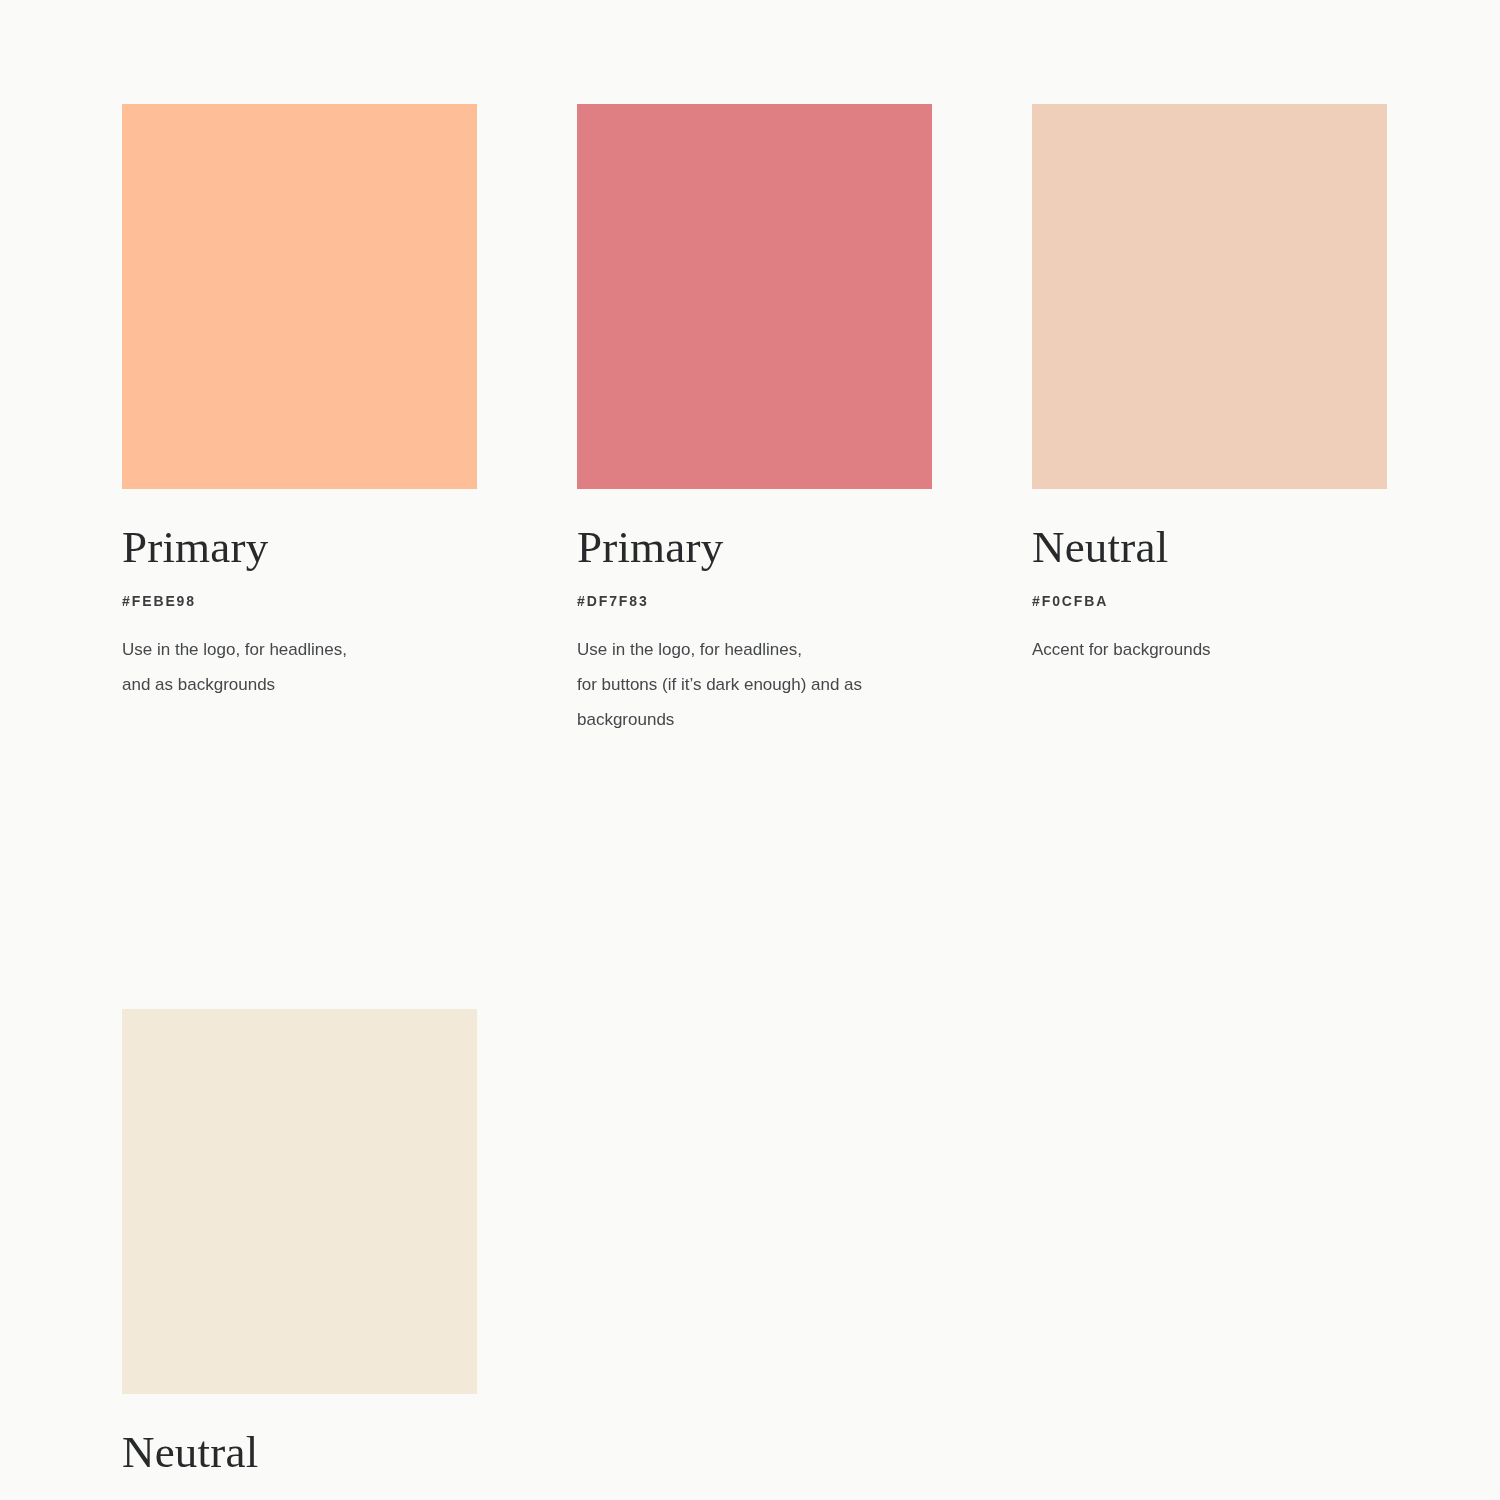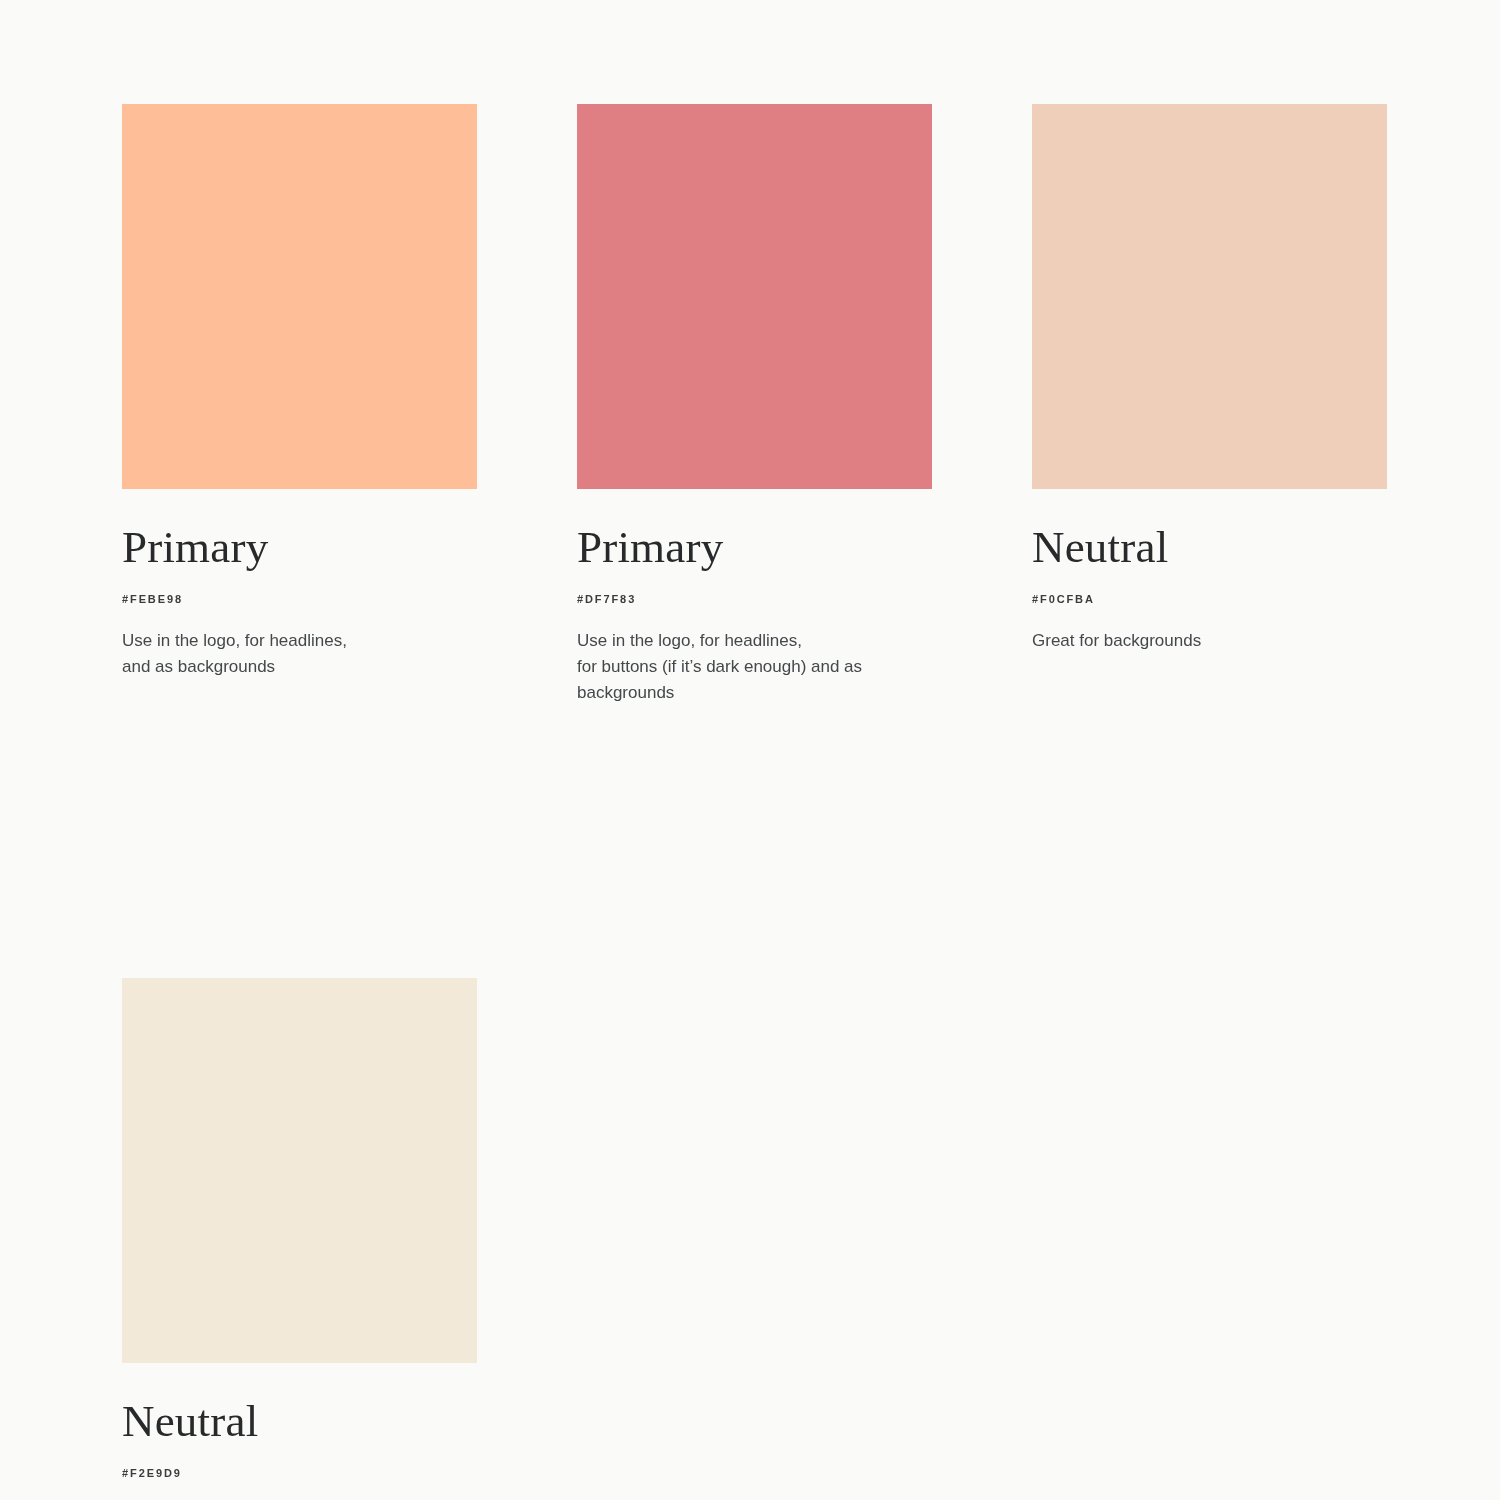--- a/index.html
+++ b/index.html
@@ -54,32 +54,32 @@
     font-size: 45px;
     font-weight: 400;
     line-height: 1;
     color: #27292b;
     margin: 36px 0 0 0;
     letter-spacing: 0.2px;
   }
 
   .swatch-hex {
     font-family: "Liberation Sans", sans-serif;
-    font-size: 11px;
+    font-size: 14px;
     font-weight: 700;
     letter-spacing: 1.9px;
     color: #3a3c3e;
     margin: 23px 0 0 0;
   }
 
   .swatch-desc {
     font-family: "Liberation Sans", sans-serif;
     font-size: 17px;
     font-weight: 400;
-    line-height: 26px;
+    line-height: 35px;
     color: #45484b;
     margin: 23px 0 0 0;
     white-space: pre-line;
     max-width: 360px;
   }
 </style>
 </head>
 <body style="background: rgb(250, 250, 248);">
 
 <div class="palette-board">
@@ -99,21 +99,21 @@
       <div class="swatch-hex">#DF7F83</div>
       <div class="swatch-desc">Use in the logo, for headlines,
 for buttons (if it’s dark enough) and as
 backgrounds</div>
     </div>
 
     <div class="swatch-card">
       <div class="swatch-chip" style="background:#F0CFBA;"></div>
       <div class="swatch-name">Neutral</div>
       <div class="swatch-hex">#F0CFBA</div>
-      <div class="swatch-desc">Great for backgrounds</div>
+      <div class="swatch-desc">Accent for backgrounds</div>
     </div>
 
     <div class="swatch-card row-two">
       <div class="swatch-chip" style="background:#F2E9D9;"></div>
       <div class="swatch-name">Neutral</div>
       <div class="swatch-hex">#F2E9D9</div>
 
     </div>
 
 

